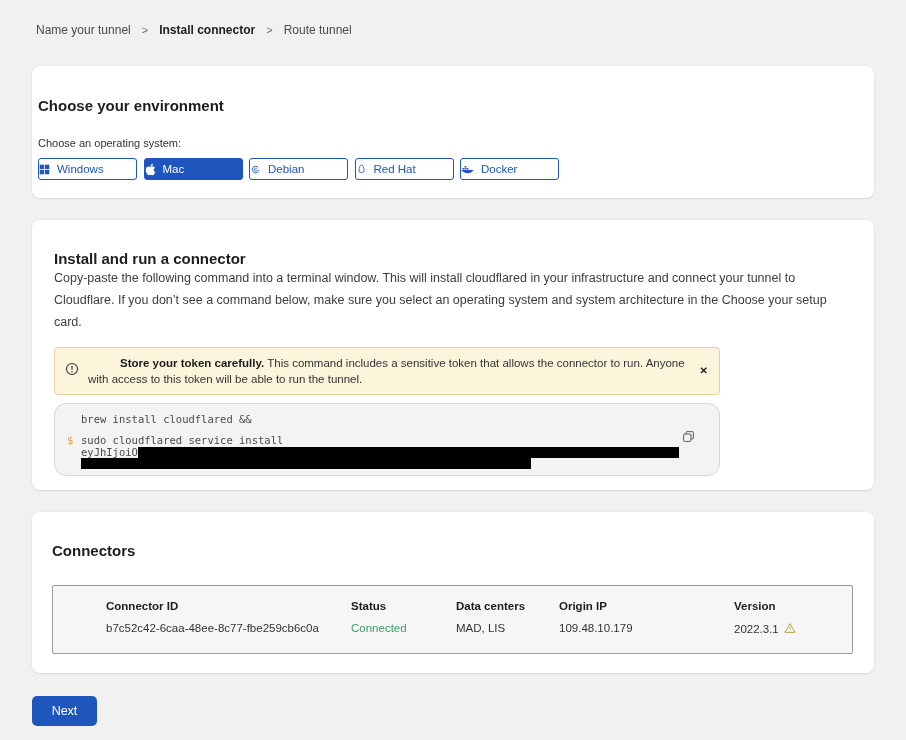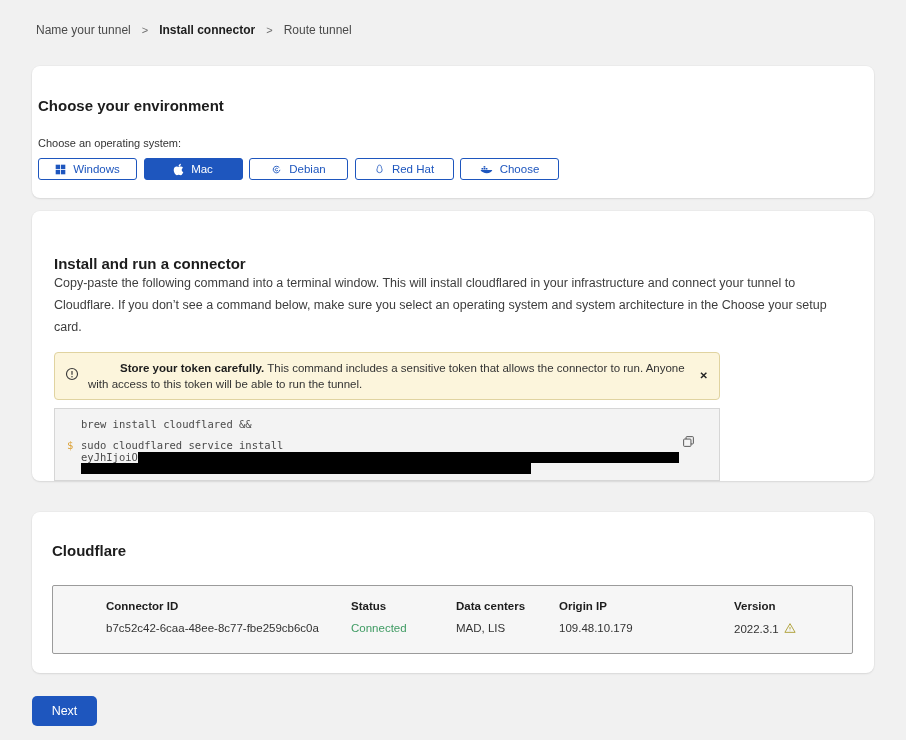--- a/index.html
+++ b/index.html
@@ -32,28 +32,28 @@
   
   #environment-card { top: 66px; height: 132px; padding: 31px 6px; }
   .os-label { margin-top: 23px; font-size: 11px; color: #333; }
   .os-row { margin-top: 9px; display: flex; gap: 6.5px; }
   .os-btn {
     width: 99px; height: 22px;
     border: 1px solid #1e56be; border-radius: 3px;
     background: #fff; color: #1e56be;
     font-family: "Liberation Sans", sans-serif;
     font-size: 11.5px;
-    display: flex; align-items: center; justify-content: center; gap: 7px;
+    display: flex; align-items: center; gap: 7px;
     cursor: pointer;
   }
   .os-btn.selected { background: #1e56be; color: #ffffff; }
   .os-btn svg { display: block; }
 
   
-  #install-card { top: 211px; height: 270px; padding: 44px 22px; }
+  #install-card { top: 220px; height: 270px; padding: 30px 22px; }
   .install-desc {
     font-size: 12.5px; color: #3d3d3d;
     line-height: 22px; max-width: 800px;
   }
   .banner {
     margin-top: 14px; width: 666px; min-height: 46px;
     background: #fcf5dc; border: 1px solid #e0d3a0; border-radius: 4px;
     padding: 7px 34px 7px 10px;
     display: flex; align-items: center; gap: 9px;
     position: relative;
@@ -61,21 +61,21 @@
   }
   .banner-title { font-weight: bold; color: #1d1d1d; margin-left: 32px; }
   .banner-close {
     position: absolute; right: 11px; top: 50%; transform: translateY(-50%);
     font-size: 10px; font-weight: bold; color: #222; cursor: pointer;
     background: none; border: none; line-height: 1;
     font-family: "Liberation Sans", sans-serif;
   }
   .terminal {
     margin-top: 8px; width: 666px; height: 73px;
-    background: #f3f3f3; border: 1px solid #d6d6d6; border-radius: 0;
+    background: #f3f3f3; border: 1px solid #d6d6d6; border-radius: 12px;
     padding: 9px 14px 9px 12px;
     font-family: "DejaVu Sans Mono", monospace;
     font-size: 10.5px; color: #4a4a4a;
     position: relative;
   }
   .term-line { display: grid; grid-template-columns: 14px 1fr; line-height: 12px; align-items: center; }
   .term-line.first { margin-bottom: 9px; }
   .term-prompt { color: #dda43c; }
   .token-line { display: flex; align-items: center; }
   .redact-bar { display: inline-block; height: 11px; background: #000; }
@@ -168,21 +168,21 @@
     <button class="os-btn">
       <span>
         <svg width="13" height="10" viewBox="0 0 26 18" fill="currentColor">
           <rect x="3" y="7" width="3.4" height="3"></rect>
             <rect x="7.2" y="7" width="3.4" height="3"></rect>
           <rect x="11.4" y="7" width="3.4" height="3"></rect>
             <rect x="7.2" y="3.2" width="3.4" height="3"></rect>
           <path d="M1 11.2 h23.6 c-1.2 4-5.2 6.3-11.1 6.3 -5.3 0-10-2.1-12.5-6.3 z"></path>
         </svg>
       </span>
-      <span>Choose</span>
+      <span>Docker</span>
     </button>
 
   </div>
 </section>
 
 <section class="card" id="install-card">
   <h2 class="card-title">Install and run a connector</h2>
   <p class="install-desc">Copy-paste the following command into a terminal window. This will install cloudflared in your infrastructure and connect your tunnel to Cloudflare. If you don’t see a command below, make sure you select an operating system and system architecture in the Choose your setup card.</p>
 
   <div class="banner">
@@ -225,21 +225,21 @@
     <button class="copy-btn" title="">
       <svg width="13" height="13" viewBox="0 0 16 16" fill="none" stroke="#555" stroke-width="1.2">
         <rect x="2" y="5" width="9" height="9" rx="1"></rect>
         <path d="M5 5 V3 a1 1 0 0 1 1-1 h7 a1 1 0 0 1 1 1 v7 a1 1 0 0 1 -1 1 h-2"></path>
       </svg>
     </button>
   </div>
 </section>
 
 <section class="card" id="connectors-card">
-  <h2 class="card-title">Cloudflare</h2>
+  <h2 class="card-title">Connectors</h2>
 
   <div class="conn-table">
     <div class="conn-grid conn-head">
       <span>Connector ID</span>
       <span>Status</span>
       <span>Data centers</span>
       <span>Origin IP</span>
       <span>Version</span>
     </div>
     <div class="conn-grid conn-vals">

